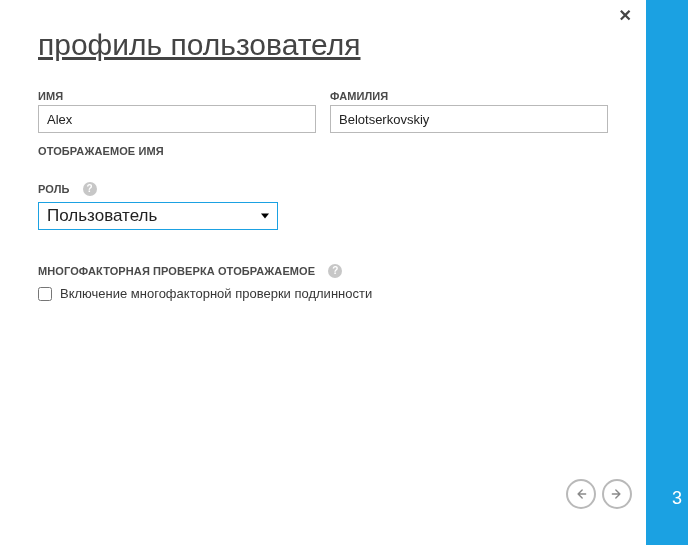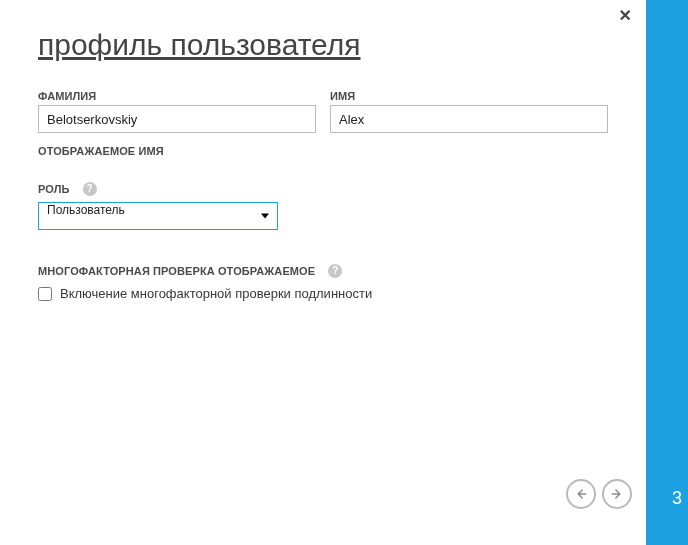--- a/index.html
+++ b/index.html
@@ -100,23 +100,23 @@
     display: inline-block;
   }
 
   .select {
     position: relative;
     width: 240px;
     height: 28px;
     border: 1px solid #1ba1e2;
     background: #fff;
     color: #222;
-    font-size: 12px;
+    font-size: 17px;
     display: flex;
-    align-items: flex-start;
+    align-items: center;
     padding-left: 8px;
     cursor: pointer;
   }
   .select .caret {
     position: absolute;
     right: 8px;
     top: 50%;
     transform: translateY(-50%);
     width: 0; height: 0;
     border-left: 4px solid transparent;
@@ -157,26 +157,26 @@
 
 <div class="content">
 
   <div class="close-btn">✕</div>
 
 
   <h1 class="title">профиль пользователя</h1>
 
   <div class="row-two">
     <div class="field">
+      <label>ИМЯ</label>
+      <input class="text-input" type="text" value="Alex" style="">
+    </div>
+    <div class="field">
       <label>ФАМИЛИЯ</label>
       <input class="text-input" type="text" value="Belotserkovskiy" style="">
-    </div>
-    <div class="field">
-      <label>ИМЯ</label>
-      <input class="text-input" type="text" value="Alex" style="">
     </div>
   </div>
 
   <div class="gap"></div>
 
   <div class="field full">
     <label>ОТОБРАЖАЕМОЕ ИМЯ</label>
   </div>
 
   <div class="gap-lg"></div>

